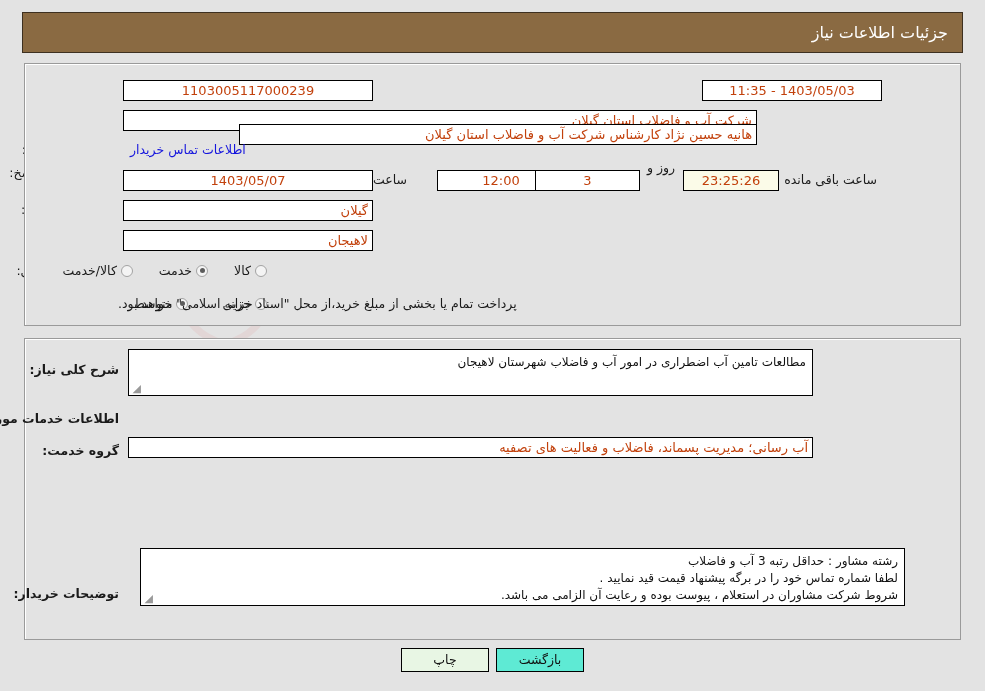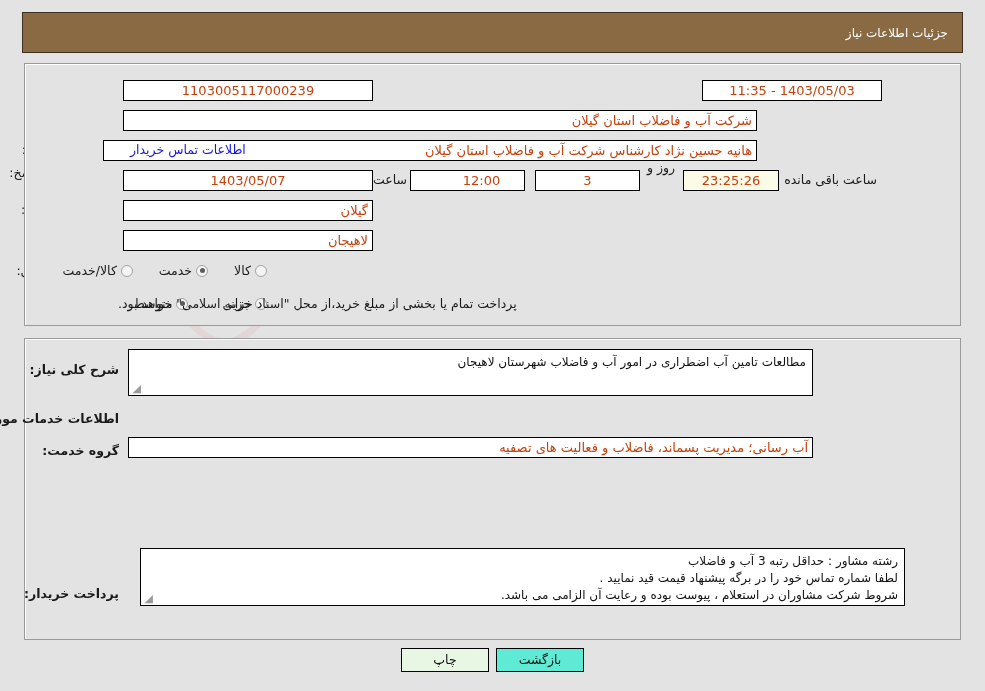--- a/index.html
+++ b/index.html
@@ -30,21 +30,21 @@
 
   
   .top-header {
     position: absolute; right: 22px; top: 12px;
     width: 941px; height: 41px;
     background: #8a6a42; border: 1px solid #3d3020;
     display: flex; align-items: center; justify-content: flex-start;
     z-index: 2;
   }
   .top-header .title {
-    color: #ffffff; font-size: 12px; padding-right: 14px; white-space: nowrap;
+    color: #ffffff; font-size: 16px; padding-right: 14px; white-space: nowrap;
   }
 
   
   .panel {
     position: absolute; background: #e3e3e3;
     border: 1px solid #9a9a9a; box-shadow: inset 1px 1px 0 #fff;
     z-index: 1;
   }
   #panel-top   { right: 24px; top: 63px;  width: 937px; height: 263px; }
   #panel-main  { right: 24px; top: 338px; width: 937px; height: 302px; }
@@ -149,31 +149,31 @@
   <div class="fld" style="position:absolute; left:702px; top:80px; width:180px; z-index:3;">1403/05/03 - 11:35</div>
 
   <div class="row" style="right:856px; top:112px;">
     <span class="lbl">نام دستگاه خریدار:</span>
   </div>
   <div class="fld right" style="position:absolute; right:228px; top:110px; width:634px; z-index:3;">شرکت آب و فاضلاب استان گیلان</div>
 
   <div class="row" style="right:848px; top:142px;">
     <span class="lbl">ایجاد کننده درخواست:</span>
   </div>
-  <div class="fld right" style="position:absolute; right:228px; top:140px; width:654px; z-index:3;">هانیه حسین نژاد کارشناس شرکت آب و فاضلاب استان گیلان</div>
+  <div class="fld right" style="position:absolute; right:228px; top:124px; width:518px; z-index:3;">هانیه حسین نژاد کارشناس شرکت آب و فاضلاب استان گیلان</div>
   <div class="row" style="left:130px; top:142px; z-index:3;">
     <span class="link">اطلاعات تماس خریدار</span>
   </div>
 
   <div class="lbl2" style="position:absolute; right:876px; top:165px; width:100px;">مهلت ارسال پاسخ: تا تاریخ:</div>
   <div class="fld" style="position:absolute; right:612px; top:170px; width:250px; z-index:3;">1403/05/07</div>
   <div class="row" style="right:578px; top:172px; z-index:3;">
     <span class="lbl">ساعت</span>
   </div>
-  <div class="fld" style="position:absolute; right:460px; top:170px; width:115px; z-index:3;padding-left:32px;">12:00</div>
+  <div class="fld" style="position:absolute; right:448px; top:170px; width:100px; z-index:3;padding-left:32px;">12:00</div>
   <div class="fld" style="position:absolute; right:345px; top:170px; width:105px; z-index:3;">3</div>
   <div class="row" style="right:310px; top:160px; z-index:3;">
     <span class="lbl">روز و</span>
   </div>
   <div class="fld cream" style="position:absolute; right:206px; top:170px; width:96px; z-index:3;">23:25:26</div>
   <div class="row" style="right:108px; top:172px; z-index:3;">
     <span class="lbl">ساعت باقی مانده</span>
   </div>
 
   <div class="row" style="right:866px; top:202px;">
@@ -257,21 +257,21 @@
           <td>ث-36-360</td>
           <td>جمع آوری، تصفیه و تامین آب</td>
           <td>متر</td>
           <td>1</td>
           <td>1403/05/07</td>
         </tr>
       </tbody>
   </table>
 
   <div class="row" style="right:866px; top:586px; z-index:3;">
-    <span class="lbl bold">پرداخت خریدار:</span>
+    <span class="lbl bold">توضیحات خریدار:</span>
   </div>
   <div class="ta" style="position:absolute; right:80px; top:548px; width:765px; height:58px; z-index:3;" id="buyer-notes-box">
     <div>رشته مشاور  : حداقل رتبه 3 آب و فاضلاب</div>
       <div>لطفا شماره تماس خود را در برگه پیشنهاد قیمت قید نمایید .</div>
       <div>شروط شرکت مشاوران  در استعلام ، پیوست بوده  و رعایت آن الزامی می باشد.</div>
       <span class="grip">◢</span>
   </div>
 
   <div class="btn" id="btn-print" style="right:496px; top:648px; width:88px; z-index:3;">چاپ</div>
   <div class="btn" id="btn-back" style="right:401px; top:648px; width:88px; z-index:3;">بازگشت</div>

